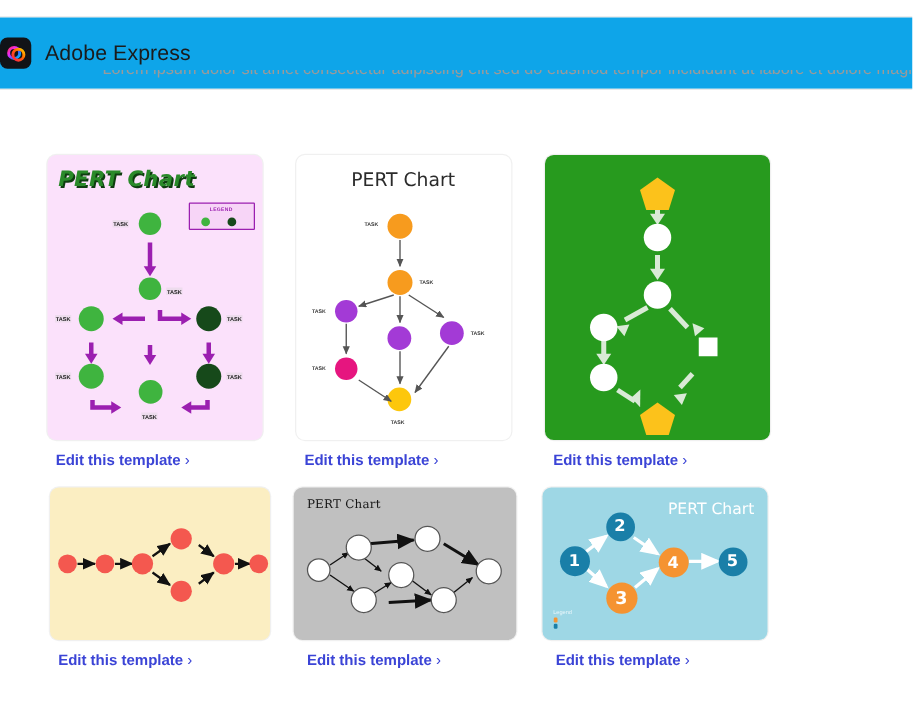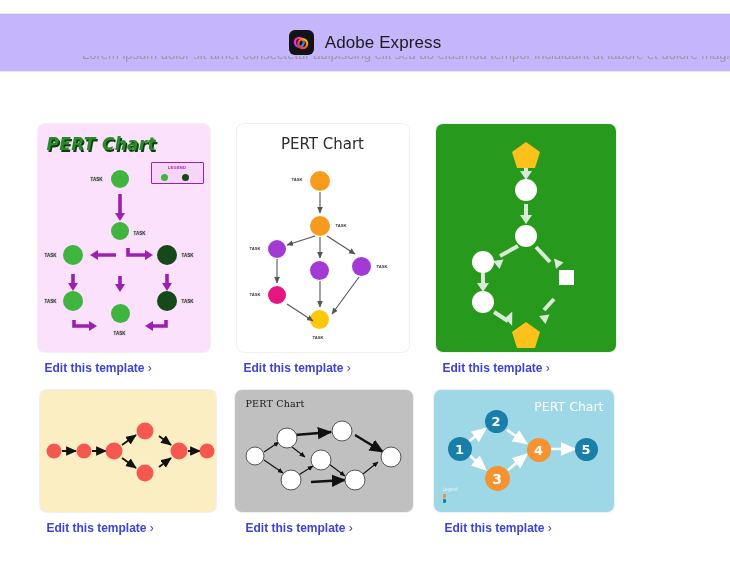--- a/index.html
+++ b/index.html
@@ -9,21 +9,21 @@
     background: #ffffff;
     font-family: "Liberation Sans", sans-serif;
     overflow: hidden;
   }
   #page { position: relative; width: 730px; height: 578px; background:#fff; }
 
   
   .top-rule { position:absolute; left:0; top:13px; width:730px; height:1px; background:#e8e8e8; }
   .header {
     position:absolute; left:0; top:14px; width:730px; height:57px;
-    display:flex; align-items:center; justify-content:center; background:#c4b5fd;
+    display:flex; align-items:center; justify-content:flex-start; background:#0ea5e9;
   }
   .brand { display:flex; align-items:center; gap:11px; }
   .brand-logo {
     width:25px; height:25px; border-radius:6px; background:#111317;
     display:flex; align-items:center; justify-content:center; flex:0 0 auto;
   }
   .brand-name { font-size:17px; color:#1b1b1b; letter-spacing:.1px; }
   .header-rule { position:absolute; left:0; top:71px; width:730px; height:1px; background:#e8e8e8; }
 
   

